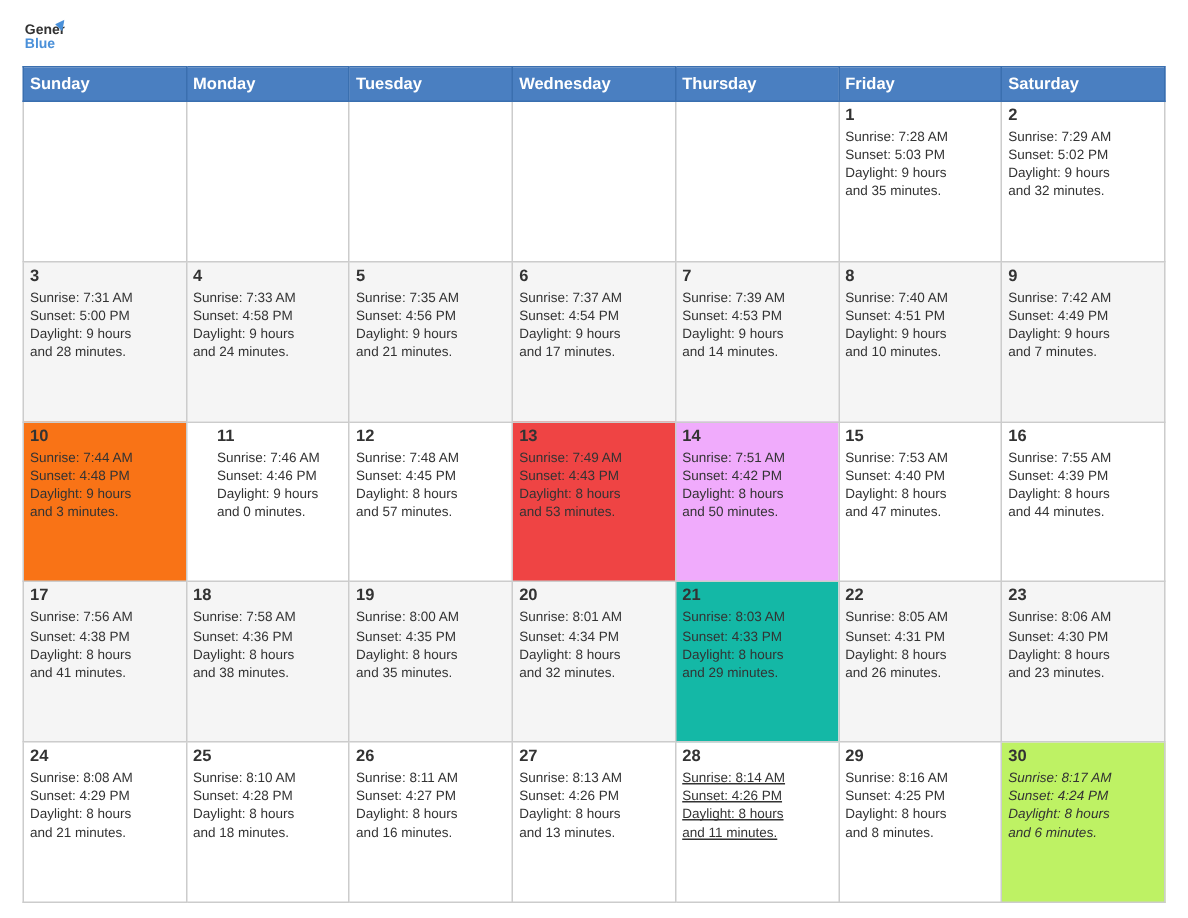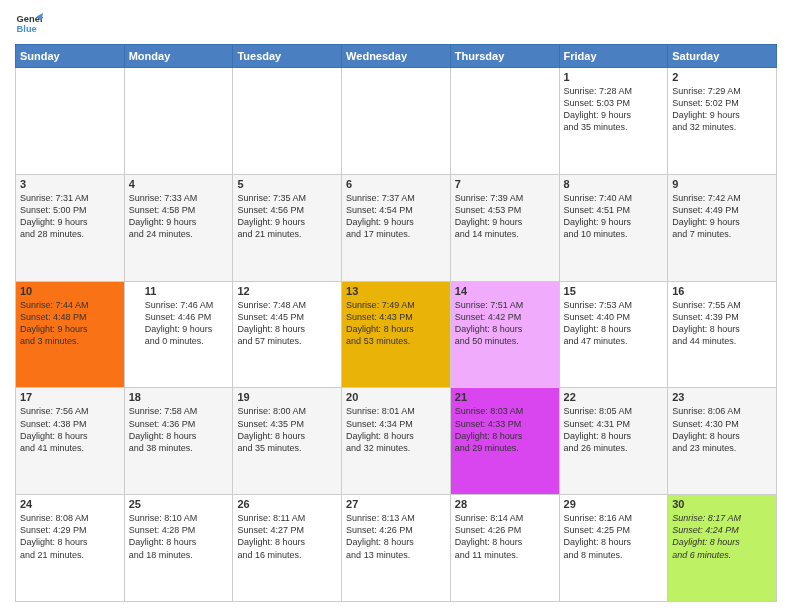--- a/index.html
+++ b/index.html
@@ -215,21 +215,21 @@
 Daylight: 9 hours
 and 0 minutes.</div>
           </td>
           <td style="background: rgb(255, 255, 255);">
             <span class="day-number">12</span>
             <div class="day-info" style="white-space: pre-line;">Sunrise: 7:48 AM
 Sunset: 4:45 PM
 Daylight: 8 hours
 and 57 minutes.</div>
           </td>
-          <td style="background: #eab308;">
+          <td style="background: #ef4444;">
             <span class="day-number">13</span>
             <div class="day-info" style="white-space: pre-line;">Sunrise: 7:49 AM
 Sunset: 4:43 PM
 Daylight: 8 hours
 and 53 minutes.</div>
           </td>
           <td style="background: #f0abfc;">
             <span class="day-number">14</span>
             <div class="day-info" style="white-space: pre-line;">Sunrise: 7:51 AM
 Sunset: 4:42 PM
@@ -273,21 +273,21 @@
 Daylight: 8 hours
 and 35 minutes.</div>
           </td>
           <td style="background: rgb(245, 245, 245);">
             <span class="day-number">20</span>
             <div class="day-info" style="white-space: pre-line;">Sunrise: 8:01 AM
 Sunset: 4:34 PM
 Daylight: 8 hours
 and 32 minutes.</div>
           </td>
-          <td style="background: #d946ef; margin-top: 48px;">
+          <td style="background: #14b8a6; margin-top: 48px;">
             <span class="day-number">21</span>
             <div class="day-info" style="white-space: pre-line;">Sunrise: 8:03 AM
 Sunset: 4:33 PM
 Daylight: 8 hours
 and 29 minutes.</div>
           </td>
           <td style="background: rgb(245, 245, 245);">
             <span class="day-number">22</span>
             <div class="day-info" style="white-space: pre-line;">Sunrise: 8:05 AM
 Sunset: 4:31 PM
@@ -326,21 +326,21 @@
           </td>
           <td style="background: rgb(255, 255, 255);">
             <span class="day-number">27</span>
             <div class="day-info" style="white-space: pre-line;">Sunrise: 8:13 AM
 Sunset: 4:26 PM
 Daylight: 8 hours
 and 13 minutes.</div>
           </td>
           <td style="background: rgb(255, 255, 255);">
             <span class="day-number">28</span>
-            <div class="day-info" style="white-space: pre-line;">Sunrise: 8:14 AM
+            <div class="day-info" style="white-space: pre-line; text-decoration: underline;">Sunrise: 8:14 AM
 Sunset: 4:26 PM
 Daylight: 8 hours
 and 11 minutes.</div>
           </td>
           <td style="background: rgb(255, 255, 255);">
             <span class="day-number">29</span>
             <div class="day-info" style="white-space: pre-line;">Sunrise: 8:16 AM
 Sunset: 4:25 PM
 Daylight: 8 hours
 and 8 minutes.</div>

